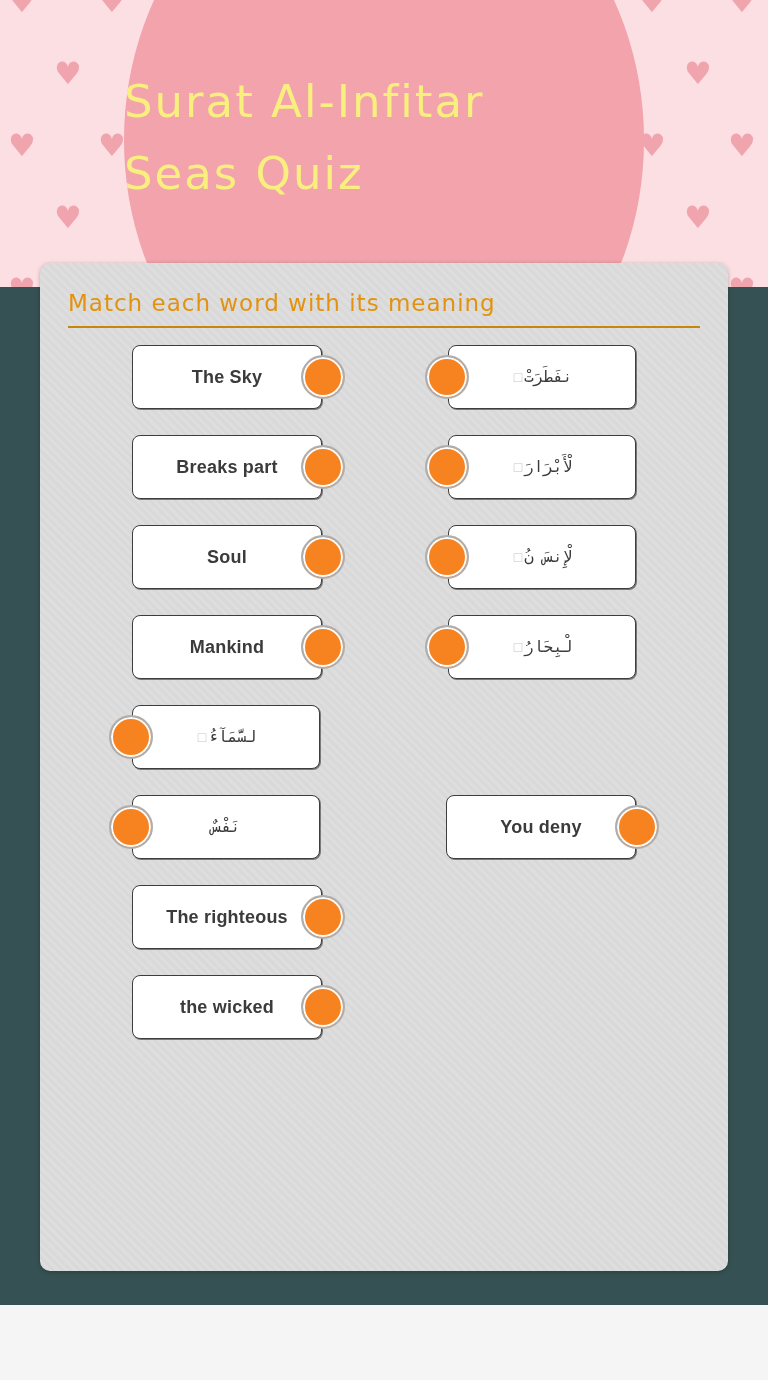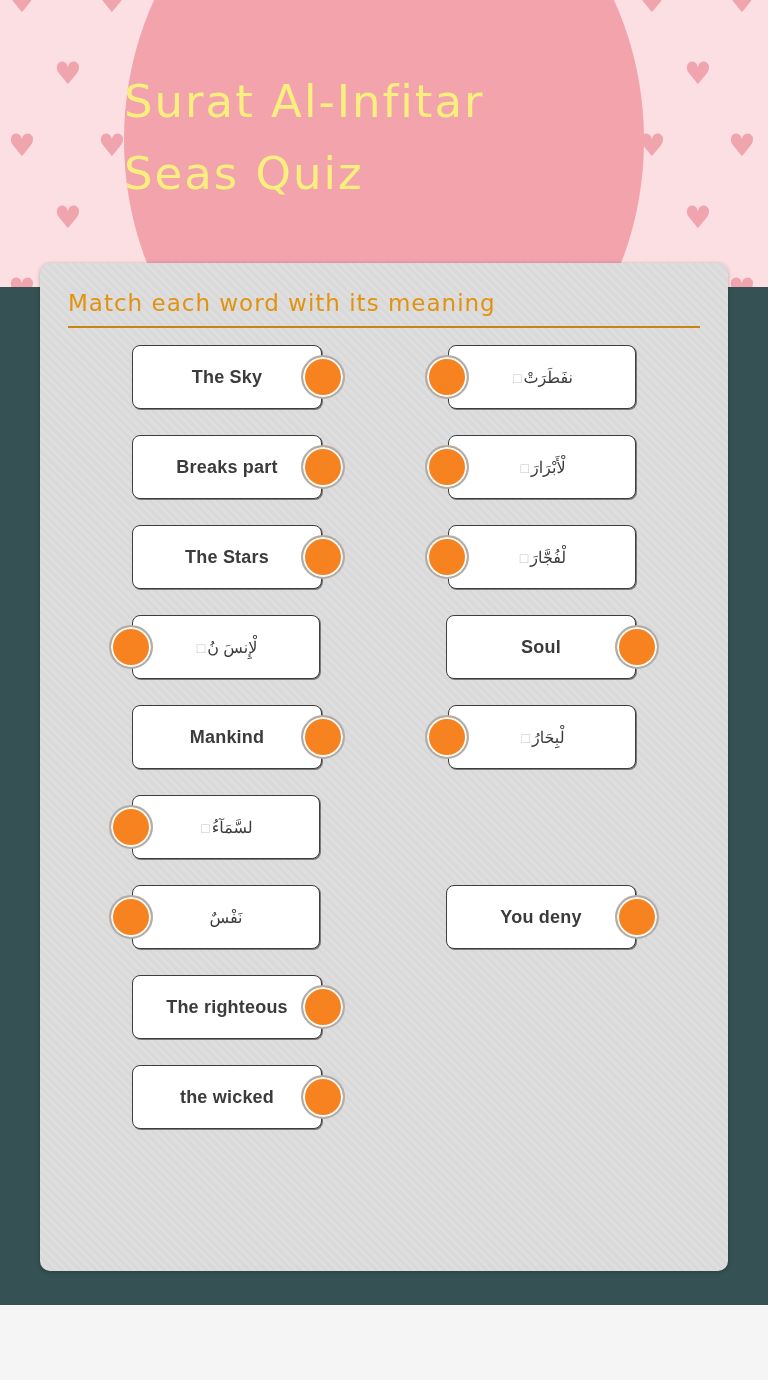--- a/index.html
+++ b/index.html
@@ -72,21 +72,21 @@
     box-shadow:1px 1px 0 rgba(40,40,40,.55);
   }
   .mcard.word{width:190px;}
   .mcard.meaning{width:188px;}
   .word-label{
     color:var(--text-dark);font-size:18px;font-weight:600;
     letter-spacing:.2px;white-space:nowrap;
   }
   .meaning-label{
     direction:rtl;color:var(--text-dark);font-size:16px;
-    font-family:Liberation Sans, sans-serif;white-space:nowrap;
+    font-family:Liberation Mono, monospace;white-space:nowrap;
   }
   .tofu{color:#c6c6c6;font-size:14px;margin:0 2px;}
   .dot{
     position:absolute;top:50%;transform:translateY(-50%);
     width:40px;height:40px;border-radius:50%;
     background:var(--accent-orange);
     border:2px solid #aeaeae;
     box-shadow:inset 0 0 0 2px #fcfcfc;
     cursor:pointer;
   }
@@ -176,36 +176,26 @@
             <span class="word-label">Breaks part</span>
             <span class="dot dot-right"></span>
           </div>
           <div class="mcard meaning">
             <span class="dot dot-left"></span>
             <span class="meaning-label" dir="rtl"><span>لْأَبْرَارَ</span><span class="tofu">□</span></span>
           </div>
         </div>
         <div class="row">
           <div class="mcard word">
-            <span class="word-label">The Stars</span>
-            <span class="dot dot-right"></span>
-          </div>
-          <div class="mcard meaning">
-            <span class="dot dot-left"></span>
-            <span class="meaning-label" dir="rtl"><span>لْفُجَّارَ</span><span class="tofu">□</span></span>
-          </div>
-        </div>
-        <div class="row">
+            <span class="word-label">Soul</span>
+            <span class="dot dot-right"></span>
+          </div>
           <div class="mcard meaning">
             <span class="dot dot-left"></span>
             <span class="meaning-label" dir="rtl"><span>لْإِنسَ نُ</span><span class="tofu">□</span></span>
-          </div>
-          <div class="mcard word">
-            <span class="word-label">Soul</span>
-            <span class="dot dot-right"></span>
           </div>
         </div>
         <div class="row">
           <div class="mcard word">
             <span class="word-label">Mankind</span>
             <span class="dot dot-right"></span>
           </div>
           <div class="mcard meaning">
             <span class="dot dot-left"></span>
             <span class="meaning-label" dir="rtl"><span>لْبِحَارُ</span><span class="tofu">□</span></span>

